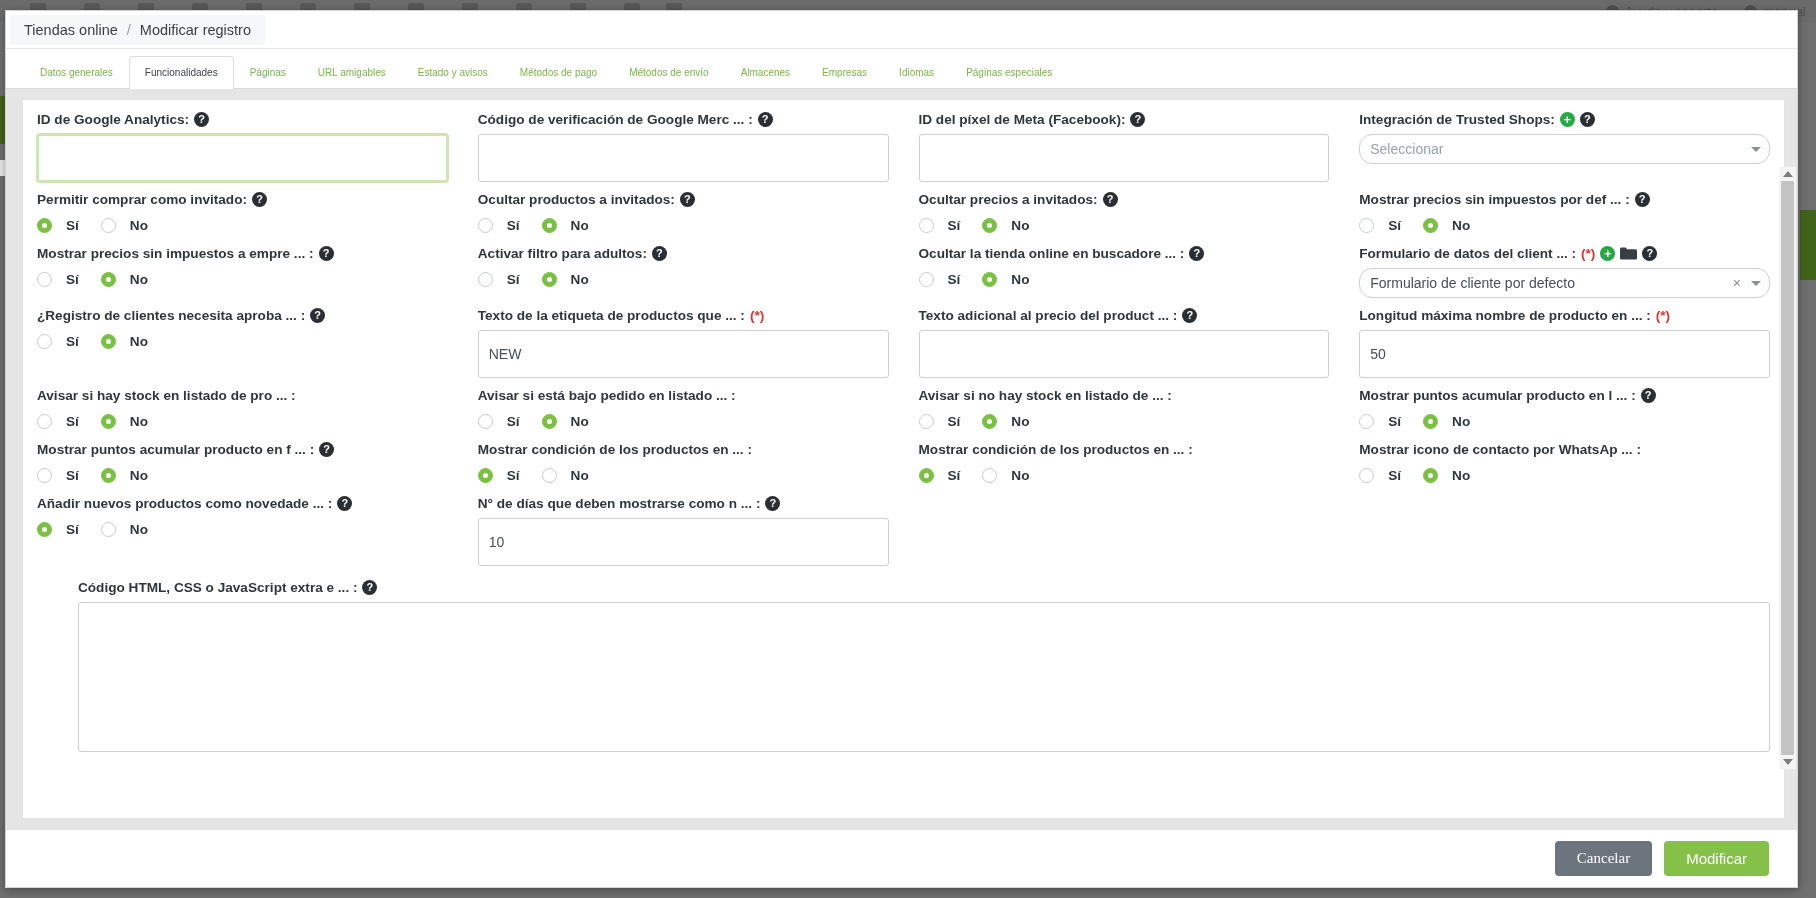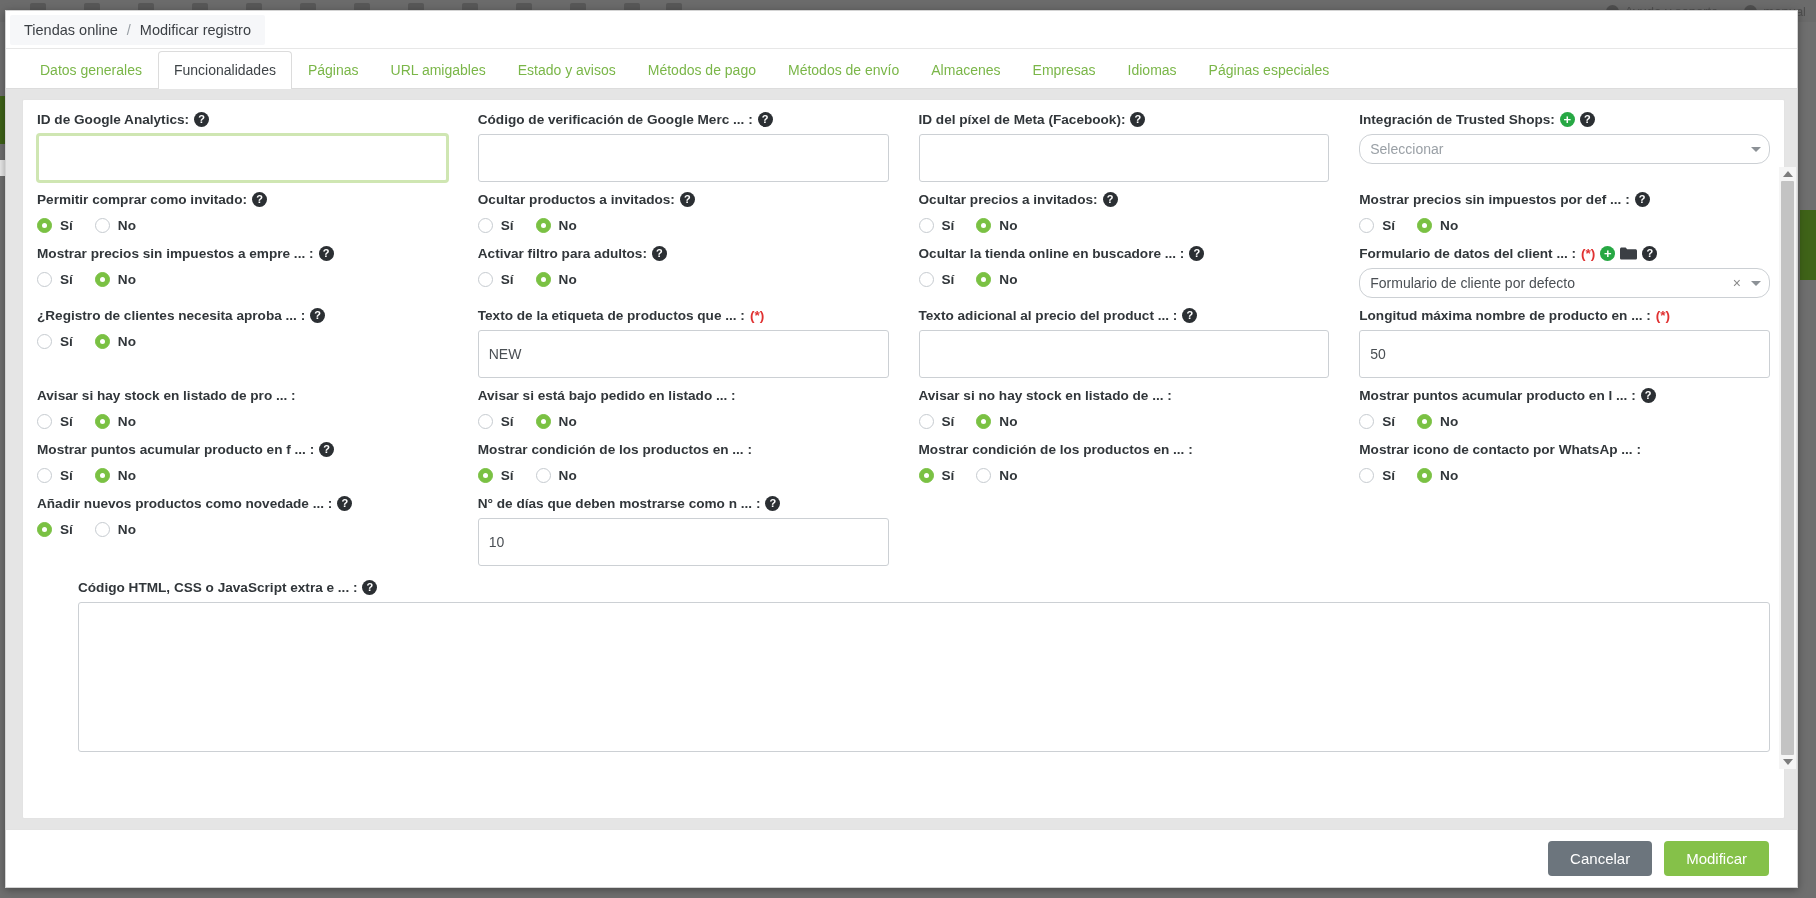--- a/index.html
+++ b/index.html
@@ -87,21 +87,21 @@
   
   .tabbar {
     flex: 0 0 40px;
     display: flex; align-items: flex-end;
     padding: 0 18px;
     border-bottom: 1px solid #dcdcdc;
     background: #fff;
     position: relative;
   }
   .tab {
-    font-size: 14px;
+    font-size: 10px;
     color: #7ab648;
     padding: 10px 15px 11px 15px;
     cursor: pointer;
     white-space: nowrap;
     border: 1px solid transparent;
     border-bottom: none;
     position: relative;
     top: 1px;
   }
   .tab.active {
@@ -196,21 +196,21 @@
     color: #888; font-size: 14px; margin-right: 10px; cursor: pointer;
   }
   .select-box .caret {
     width: 0; height: 0;
     border-left: 5px solid transparent;
     border-right: 5px solid transparent;
     border-top: 5px solid #8c9196;
   }
 
   .radio-row { display: flex; align-items: center; gap: 22px; height: 22px; }
-  .radio-opt { display: flex; align-items: center; gap: 8px; cursor: pointer; }
+  .radio-opt { display: flex; align-items: center; gap: 14px; cursor: pointer; }
   .radio {
     width: 15px; height: 15px; border-radius: 50%;
     border: 1px solid #c6cbd0; background: #fff;
     display: inline-flex; align-items: center; justify-content: center;
     flex: 0 0 auto;
   }
   .radio.on { background: #7ac143; border-color: #7ac143; }
   .radio.on::after {
     content: ""; width: 5px; height: 5px; border-radius: 50%; background: #fff;
   }
@@ -234,21 +234,21 @@
     display: flex; align-items: center; justify-content: flex-end;
     gap: 12px; padding-right: 28px;
     background: #fff;
   }
   .btn {
     border: none; border-radius: 4px;
     font-size: 15px; color: #fff;
     padding: 9px 22px; cursor: pointer;
     font-family: "Liberation Sans", sans-serif;
   }
-  .btn-cancel { background: #6c757d; }
+  .btn-cancel { background: #6c757d; font-family: Liberation Serif, serif; }
   .btn-submit { background: #85c149; }
 
   
   .mscroll {
     position: absolute; right: 1px; top: 78px;
     width: 17px; bottom: 60px;
     background: #f5f5f5;
     display: flex; flex-direction: column; align-items: center;
   }
   .mscroll .arrow-up, .mscroll .arrow-dn {

